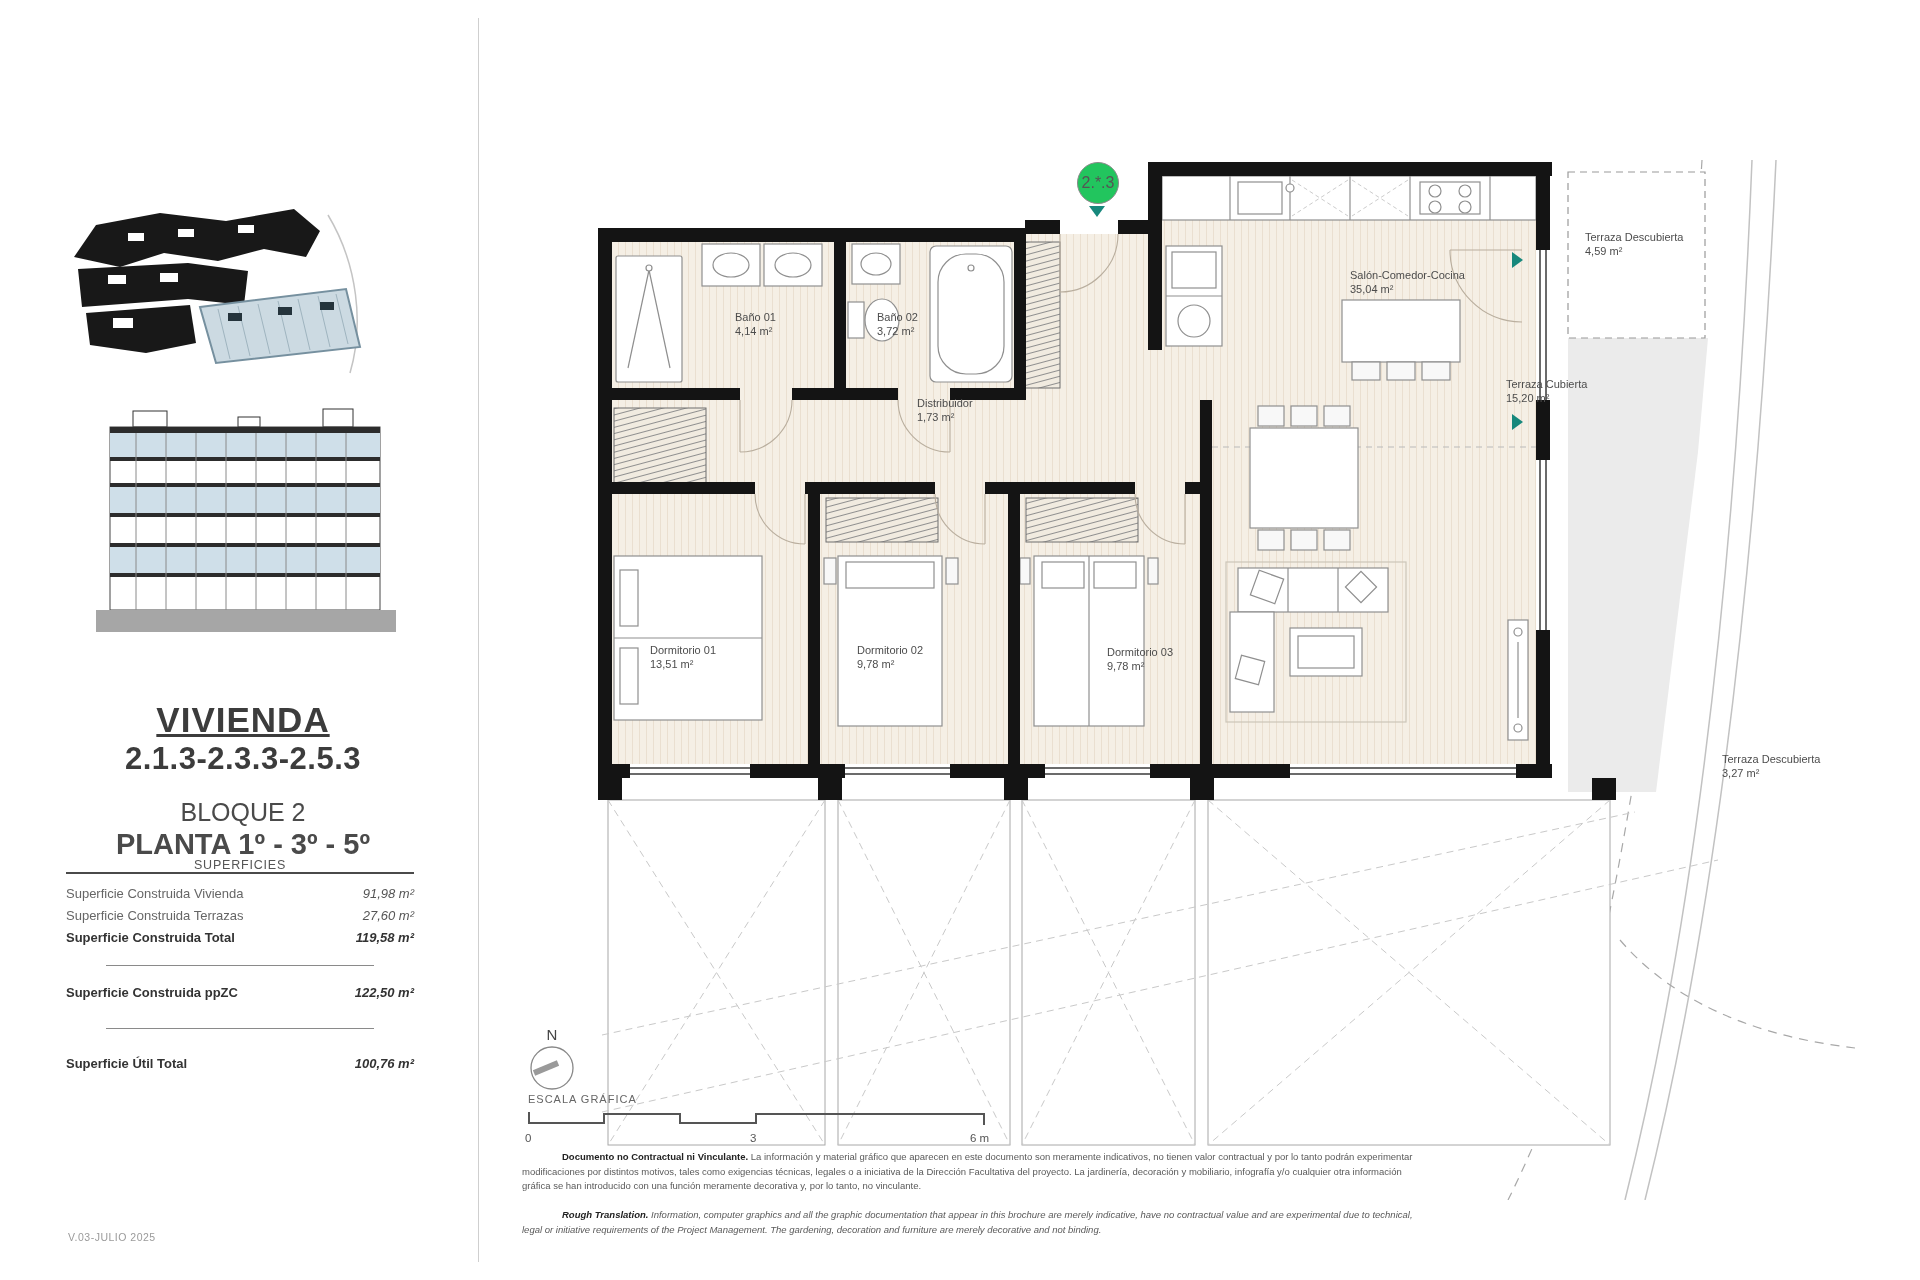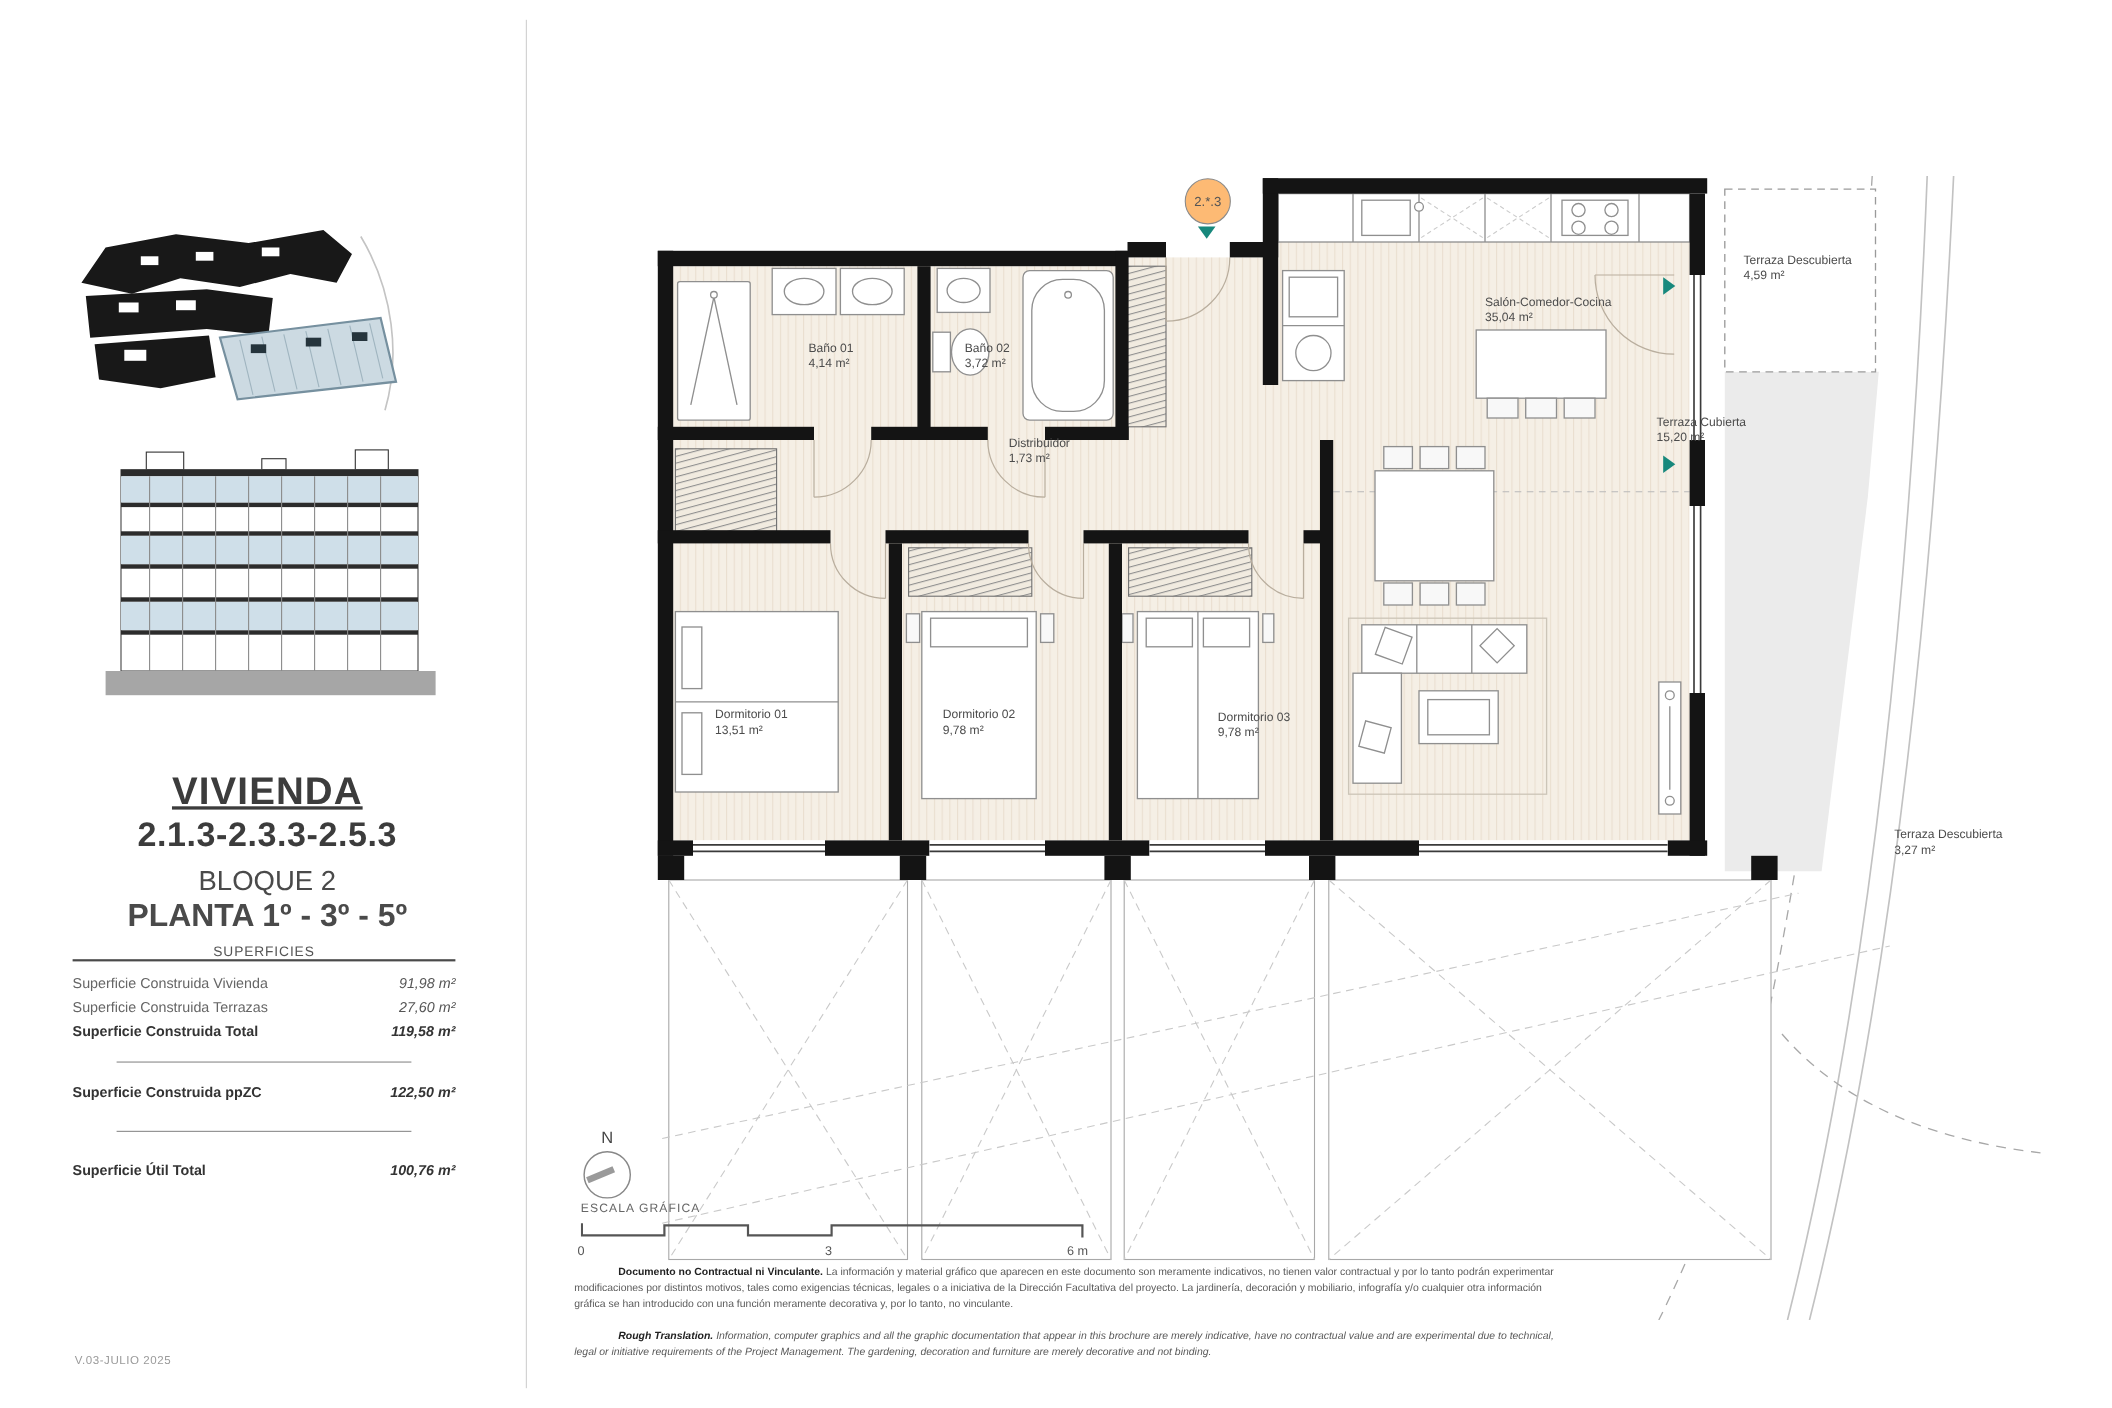--- a/index.html
+++ b/index.html
@@ -4,36 +4,36 @@
 <style>
   html,body{margin:0;padding:0;}
   body{width:1920px;height:1280px;position:relative;background:#ffffff;overflow:hidden;
        font-family:"Liberation Sans", sans-serif;color:#444;}
   .abs{position:absolute;}
   
   .divider-v{left:478px;top:18px;width:1px;height:1244px;background:#cfcfcf;}
   .title-block{left:78px;top:700px;width:330px;text-align:center;color:#3c3c3c;}
   .title-main{font-size:35px;font-weight:bold;letter-spacing:1px;line-height:1.15;text-decoration:underline;}
   .title-nums{font-size:31px;font-weight:bold;letter-spacing:.5px;line-height:1.25;}
-  .title-block2{font-size:25px;font-weight:400;color:#4a4a4a;margin-top:7px;line-height:1.2;}
+  .title-block2{font-size:25px;font-weight:400;color:#4a4a4a;margin-top:18px;line-height:1.2;}
   .title-planta{font-size:29px;font-weight:700;color:#4a4a4a;line-height:1.2;}
   .surf{left:66px;top:858px;width:348px;}
   .surf-head{text-align:center;font-size:12.5px;letter-spacing:.8px;color:#555;padding-bottom:0;}
   .surf-rule{border-top:2px solid #4a4a4a;margin-bottom:9px;}
   .srow{display:flex;justify-content:space-between;font-size:13px;color:#666;line-height:1.7;}
   .srow .val{font-style:italic;color:#555;}
   .srow.bold{font-weight:bold;color:#333;}
   .srow.bold .val{font-weight:600;color:#333;}
   .surf-div{border-top:1.5px solid #8a8a8a;margin:16px 40px 16px 40px;}
   .version{left:68px;top:1231px;font-size:10.5px;color:#9a9a9a;letter-spacing:.5px;}
   
   .room-label{position:absolute;font-size:11px;color:#4c4c4c;line-height:1.3;white-space:nowrap;}
   .room-label .area{display:block;}
   .unit-marker{left:1077px;top:162px;width:40px;height:40px;border:1.5px solid #8a8a8a;border-radius:50%;
-      background:#fdba74;display:flex;align-items:center;justify-content:center;font-size:12px;color:#555;}
+      background:#22c55e;display:flex;align-items:center;justify-content:center;font-size:16px;color:#555;}
   .tri-down{width:0;height:0;border-left:8px solid transparent;border-right:8px solid transparent;
       border-top:11px solid #17887c;}
   .tri-right{width:0;height:0;border-top:8px solid transparent;border-bottom:8px solid transparent;
       border-left:11px solid #17887c;}
   
   .north-label{left:534px;top:1026px;width:36px;text-align:center;font-size:15px;color:#444;}
   .scale-label{left:528px;top:1093px;font-size:11px;letter-spacing:1px;color:#666;}
   .scale-ticks span{position:absolute;top:0;font-size:11.5px;color:#555;}
   
   .foot{left:522px;width:905px;font-size:9.5px;line-height:1.55;color:#5a5a5a;}

